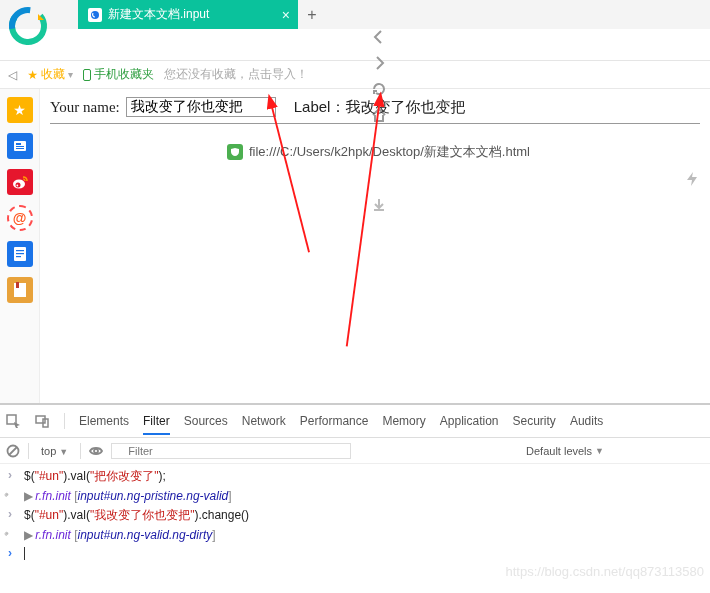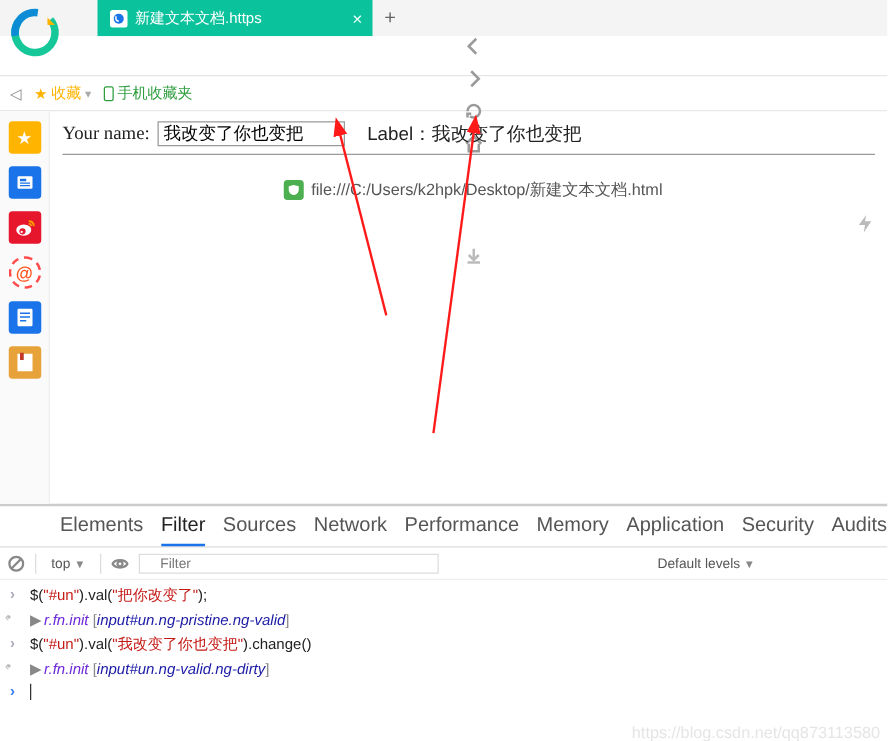--- a/index.html
+++ b/index.html
@@ -50,21 +50,21 @@
 .form-label { font-family: "Times New Roman", serif; }
 .name-input { border: 1px solid #999; padding: 1px 4px; font-size: 14px; width: 150px; }
 .out-label { font-family: "Times New Roman", serif; margin-left: 12px; }
 .hr { border: none; border-top: 1px solid #999; margin-top: 6px; }
 
 
 .arrows { position: absolute; left: 0; top: 0; width: 100%; height: 100%; pointer-events: none; }
 
 
 .devtools { border-top: 2px solid #ccc; background: #fff; font-size: 12px; color: #333; font-family: Menlo, Consolas, monospace; }
-.dt-tabs { height: 26px; border-bottom: 1px solid #ddd; display: flex; align-items: center; padding: 16px 6px; gap: 14px; font-family: "Segoe UI", Arial, sans-serif; font-size: 16px; color: #555; }
+.dt-tabs { height: 26px; border-bottom: 1px solid #ddd; display: flex; align-items: center; padding: 16px 6px; gap: 14px; font-family: "Segoe UI", Arial, sans-serif; font-size: 12px; color: #555; }
 .dt-ico { width: 15px; height: 15px; color: #888; cursor: pointer; }
 .dt-ico svg { width: 100%; height: 100%; fill: none; stroke: currentColor; stroke-width: 1.5; }
 .dt-sep { width: 1px; height: 16px; background: #ddd; }
 .dt-tab { cursor: pointer; padding: 5px 0; }
 .dt-tab.active { color: #222; border-bottom: 2px solid #1a73e8; margin-bottom: -1px; }
 
 .dt-toolbar { height: 26px; border-bottom: 1px solid #eee; display: flex; align-items: center; padding: 0 6px; gap: 8px; font-family: "Segoe UI", Arial, sans-serif; font-size: 11px; color: #555; }
 .dt-tb-ico { width: 14px; height: 14px; color: #888; cursor: pointer; }
 .dt-tb-ico svg { width: 100%; height: 100%; fill: none; stroke: currentColor; stroke-width: 1.8; }
 .dt-ctx { padding: 0 4px; cursor: pointer; }
@@ -79,21 +79,21 @@
 .dt-line.out .tri { color: #888; margin-right: 2px; }
 .c-black { color: #222; }
 .c-str { color: #c41a16; }
 .c-obj { color: #6d28d9; font-style: italic; }
 .c-sel { color: #1a1aa6; font-style: italic; }
 .c-gray { color: #888; }
 .dt-prompt { padding: 2px 8px 8px 24px; position: relative; }
 .dt-prompt::before { content: "›"; position: absolute; left: 8px; color: #367cf1; font-weight: bold; }
 .dt-cursor { display: inline-block; width: 1px; height: 13px; background: #333; vertical-align: middle; }
 
-.watermark { position: absolute; right: 6px; bottom: 0; font-size: 13px; color: #e5e5e5; font-family: Arial, sans-serif; pointer-events: none; }
+.watermark { position: absolute; right: 6px; bottom: 14px; font-size: 13px; color: #e5e5e5; font-family: Arial, sans-serif; pointer-events: none; }
 </style>
 </head>
 <body>
 
 <div class="tab-bar">
   <div class="logo-slot">
     <div class="logo-360">
       <svg viewBox="0 0 40 40">
           <circle cx="20" cy="20" r="16" fill="none" stroke="#16c79a" stroke-width="6" stroke-dasharray="70 100" transform="rotate(-40 20 20)"></circle>
           <circle cx="20" cy="20" r="16" fill="none" stroke="#0b8cd4" stroke-width="6" stroke-dasharray="30 100" transform="rotate(170 20 20)"></circle>
@@ -101,21 +101,21 @@
         </svg>
     </div>
   </div>
   <div class="tab">
     <span class="fav">
         <svg viewBox="0 0 10 10">
           <circle cx="5" cy="5" r="4" fill="#1a73e8"></circle>
           <path d="M3 3 C2 5 3 7 5 7" stroke="#fff" stroke-width="1.2" fill="none"></path>
         </svg>
       </span>
-    <span class="ttl">新建文本文档.https</span>
+    <span class="ttl">新建文本文档.input</span>
     <span class="close">×</span>
   </div>
   <div class="newtab">+</div>
 </div>
 
 <div class="addr-row">
   <div class="nav-ico">
       <svg viewBox="0 0 16 16">
         <path d="M10 2 L4 8 L10 14"></path>
       </svg>
@@ -164,20 +164,21 @@
   <span class="bm-ico">◁</span>
   <span class="fav-star">
     <span>★</span>
     <span>收藏</span>
     <span style="color:#aaa;font-size:10px">▾</span>
   </span>
   <span class="phone-fav">
     <span style="border:1px solid #2e9e3f;border-radius:2px;width:8px;height:12px;display:inline-block"></span>
     <span>手机收藏夹</span>
   </span>
+  <span class="hint">您还没有收藏，点击导入！</span>
 </div>
 
 <div class="main-wrap">
   <div class="sidebar">
     <div class="side-btn sb-star">★</div>
     <div class="side-btn sb-news">
         <svg width="16" height="16" viewBox="0 0 16 16">
           <rect x="2" y="3" width="12" height="10" rx="1" fill="#fff"></rect>
           <rect x="4" y="5" width="5" height="2" fill="#1a73e8"></rect>
           <rect x="4" y="8" width="8" height="1" fill="#1a73e8"></rect>

